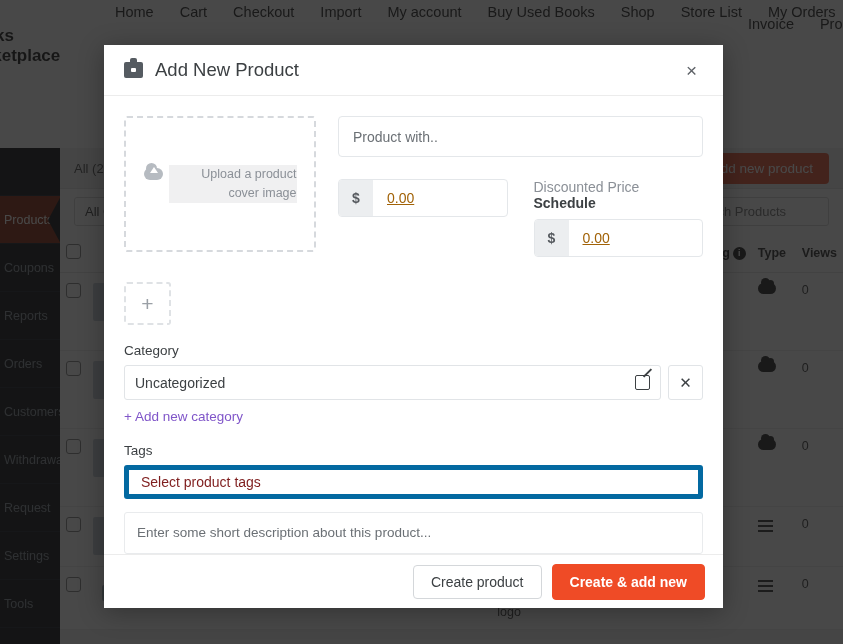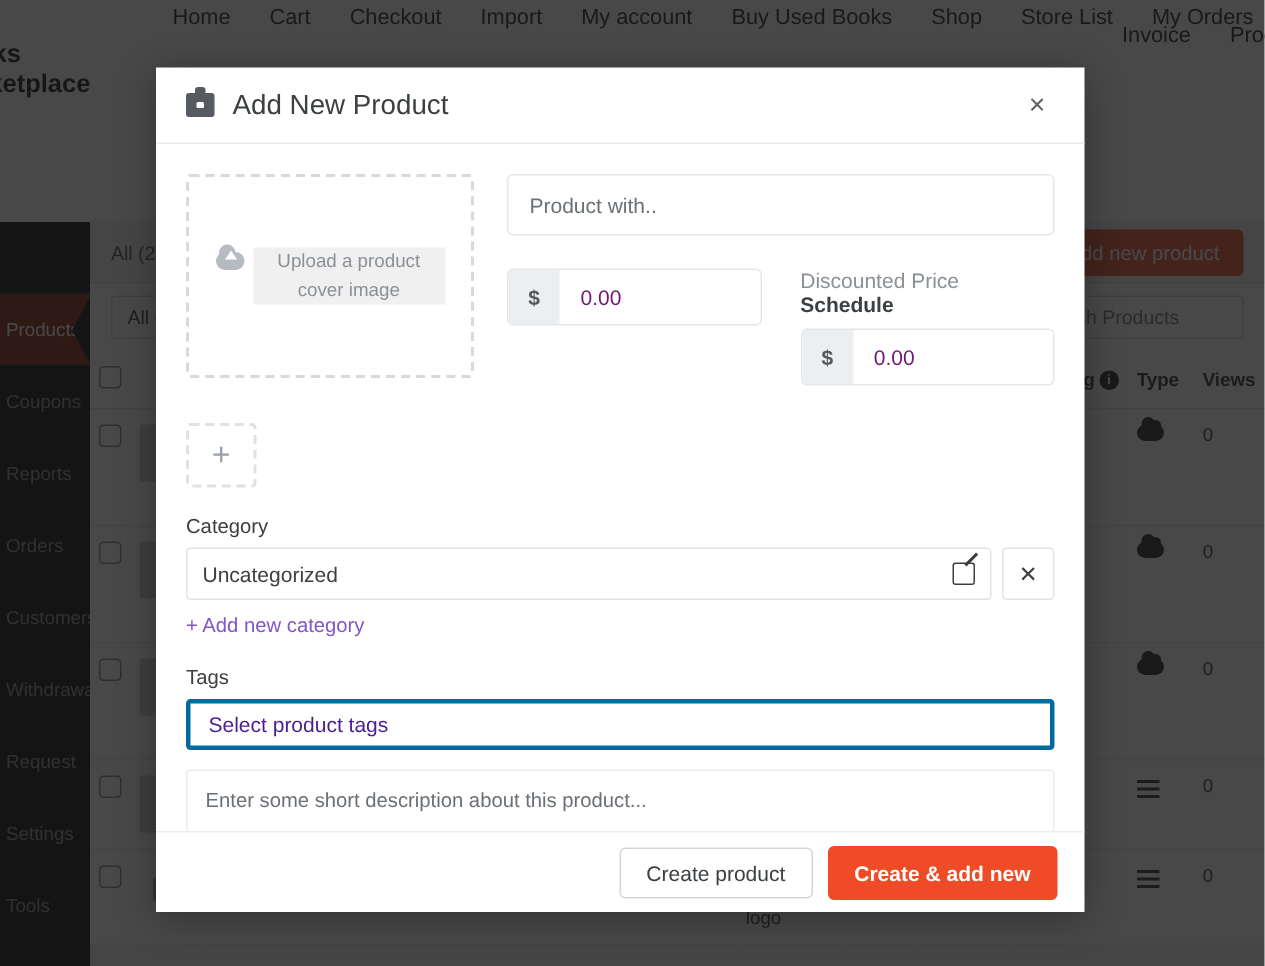--- a/index.html
+++ b/index.html
@@ -318,21 +318,21 @@
     justify-content: center;
     flex: 0 0 192px;
   }
   .upload-inner {
     display: flex;
     align-items: flex-start;
     justify-content: center;
     flex-wrap: wrap;
     gap: 6px;
     padding: 0 14px;
-    text-align: center;
+    text-align: right;
   }
   .cloud-up {
     width: 19px; height: 12px;
     background: #b6bbc1; border-radius: 8px;
     position: relative; margin-top: 3px; flex: 0 0 auto;
   }
   .cloud-up::before {
     content: ""; position: absolute; left: 2px; top: -5px;
     width: 11px; height: 11px; background: #b6bbc1; border-radius: 50%;
   }
@@ -400,21 +400,22 @@
     color: #55595e;
     font-weight: bold;
     flex: 0 0 34px;
   }
   .money-val {
     flex: 1;
     display: flex;
     align-items: center;
     padding-left: 14px;
     font-size: 14px;
-    color: #701a75;
+    color: #a16207;
+    text-decoration: underline;
   }
 
   .plus-box {
     width: 47px; height: 43px;
     border: 2px dashed #dfe2e5;
     border-radius: 3px;
     display: flex; align-items: center; justify-content: center;
     font-size: 21px;
     color: #9aa0a6;
     margin-top: 25px;
@@ -467,26 +468,26 @@
   .addcat {
     display: inline-block;
     margin-top: 9px;
     font-size: 13.5px;
     color: #8056c9;
     cursor: pointer;
   }
   .tags-field {
     width: 100%;
     height: 34px;
-    border: 3px solid #0369a1;
+    border: 5px solid #0369a1;
     border-radius: 3px;
     display: flex; align-items: center;
     padding: 0 12px;
     font-size: 14px;
-    color: #4c1d95;
+    color: #7f1d1d;
     background: #fff;
   }
   .desc-field {
     width: 100%;
     height: 42px;
     border: 1px solid #e9ebed;
     border-radius: 3px;
     padding: 12px;
     font-size: 13.5px;
     color: #6b7075;

